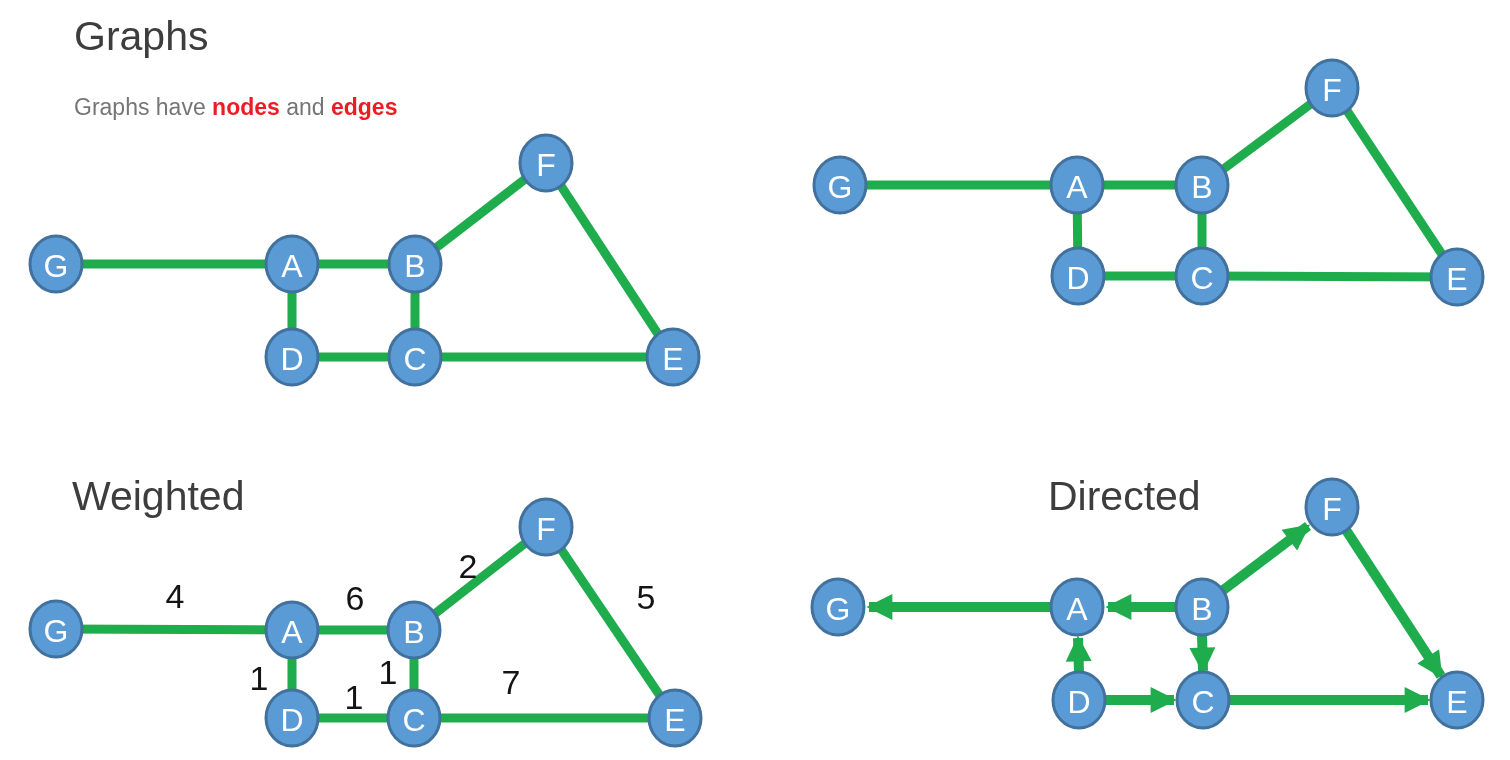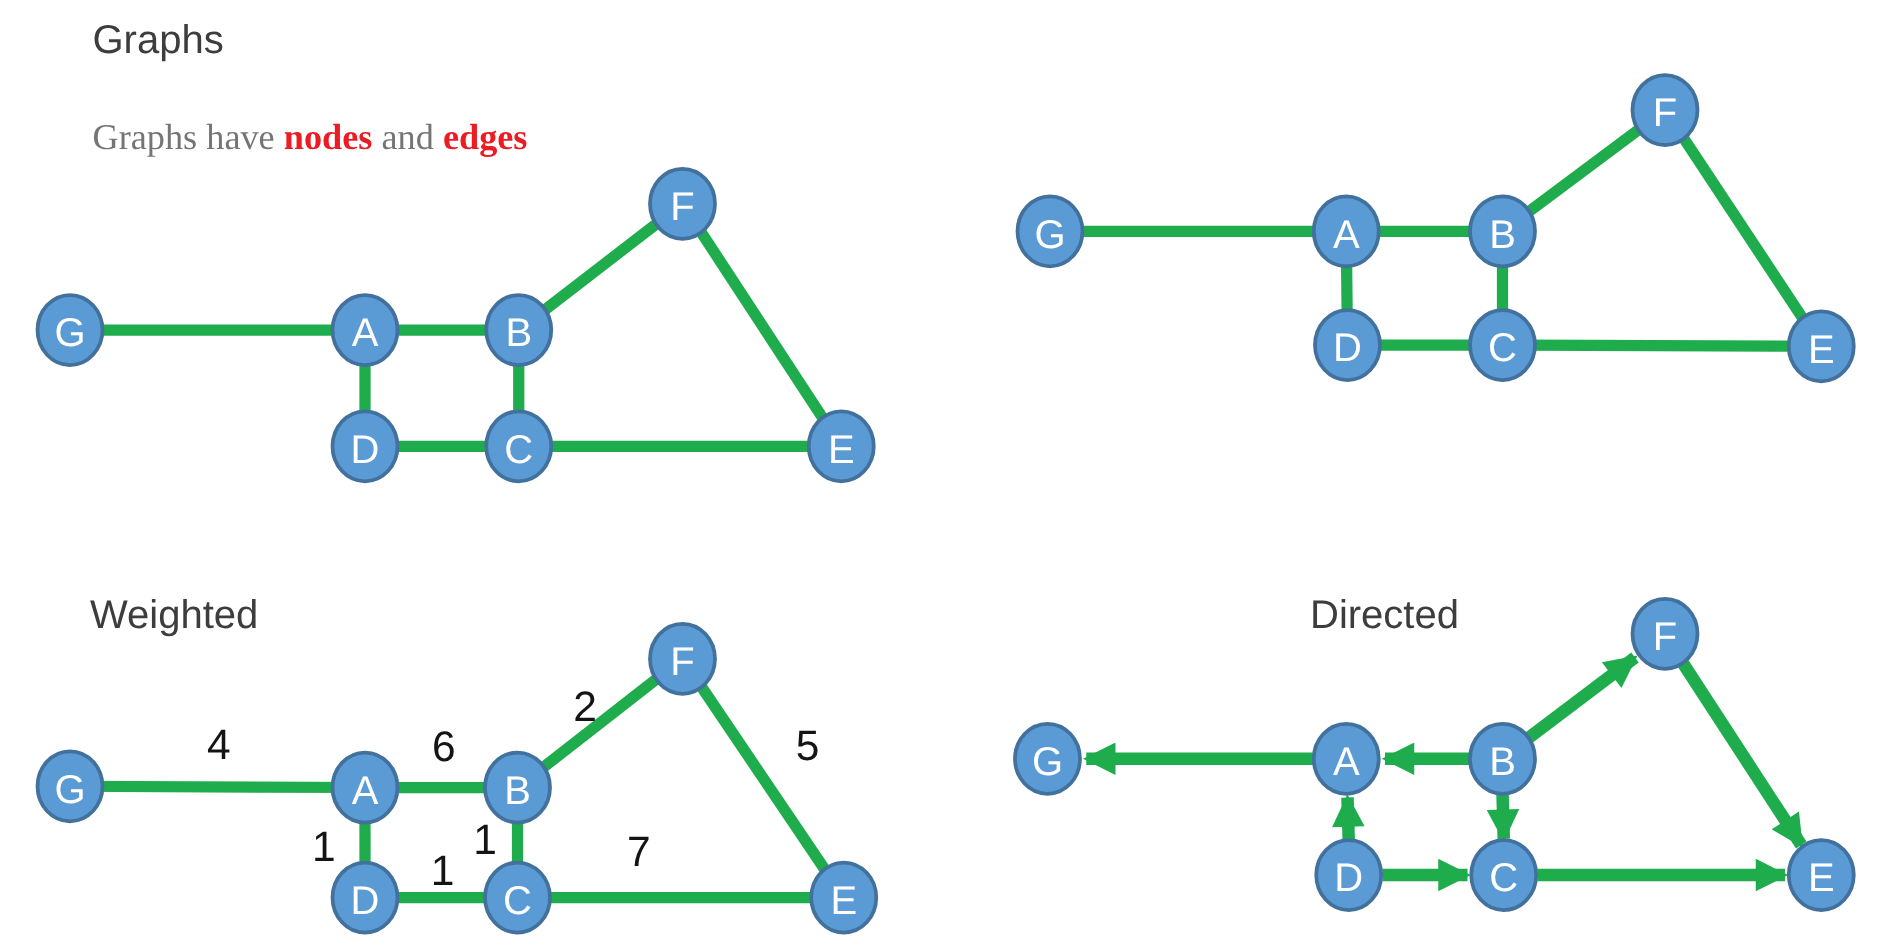--- a/index.html
+++ b/index.html
@@ -1,20 +1,20 @@
 <!DOCTYPE html>
 <html><head>
 <meta charset="utf-8">
 <style>
   html,body{margin:0;padding:0;background:#ffffff;}
   .slide{position:relative;width:1510px;height:760px;background:#ffffff;overflow:hidden;
          font-family:"Liberation Sans","DejaVu Sans",sans-serif;}
-  .title{position:absolute;font-size:32px;color:#3d3d3d;white-space:nowrap;line-height:1.1;}
+  .title{position:absolute;font-size:41px;color:#3d3d3d;white-space:nowrap;line-height:1.1;}
   .title.centered{transform:translateX(-50%);}
-  .subtitle{position:absolute;font-size:29px;color:#757575;white-space:nowrap;font-family:Liberation Serif, serif;}
+  .subtitle{position:absolute;font-size:23px;color:#757575;white-space:nowrap;}
   .subtitle .red{color:#ec1c24;font-weight:bold;}
   svg{position:absolute;left:0;top:0;}
   .edge{stroke:#1eac4c;stroke-width:9;fill:none;}
   .arrow{stroke:#1eac4c;stroke-width:10;fill:none;}
   .node-circle{fill:#5b9bd5;stroke:#41719c;stroke-width:3;}
   .nlabel{font-family:"Liberation Sans","DejaVu Sans",sans-serif;font-size:32px;fill:#ffffff;
           text-anchor:middle;dominant-baseline:central;}
   .weight{font-family:"Liberation Sans","DejaVu Sans",sans-serif;font-size:34px;fill:#141414;
           text-anchor:middle;dominant-baseline:central;}
 </style>

